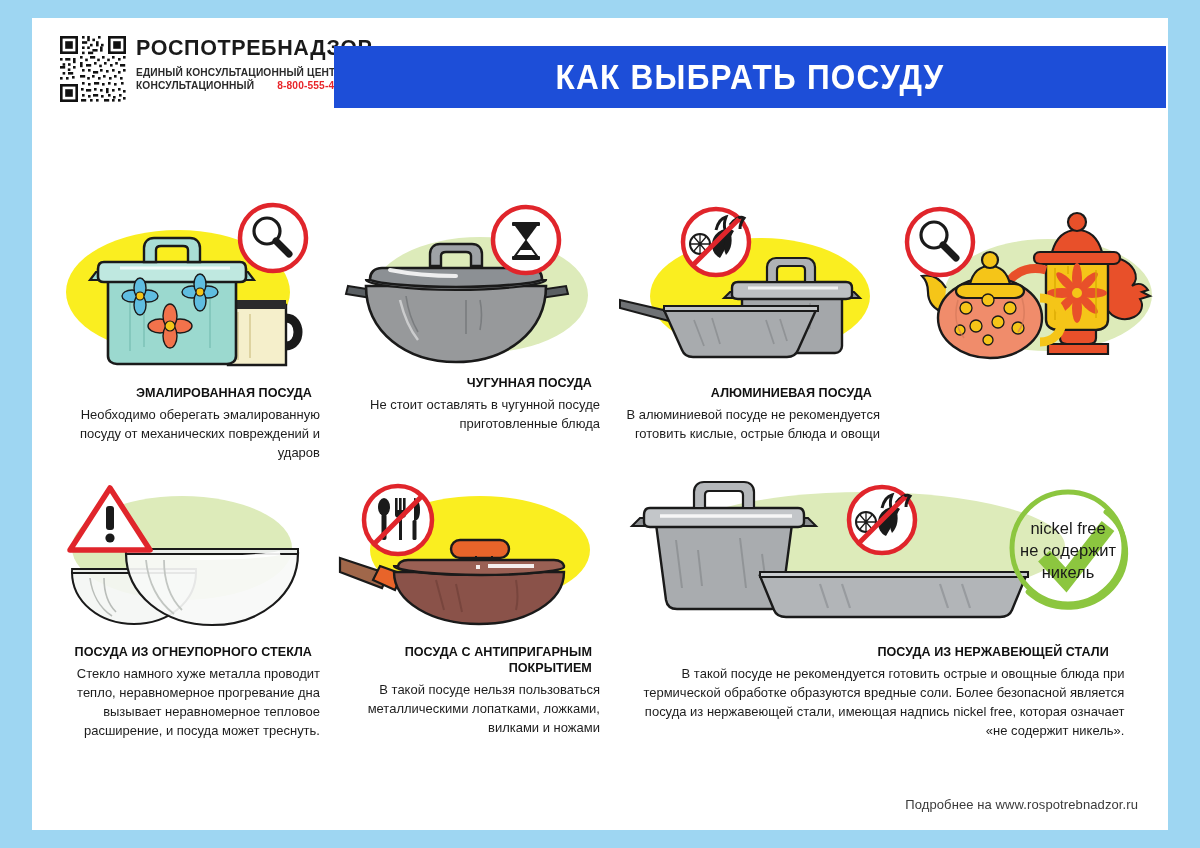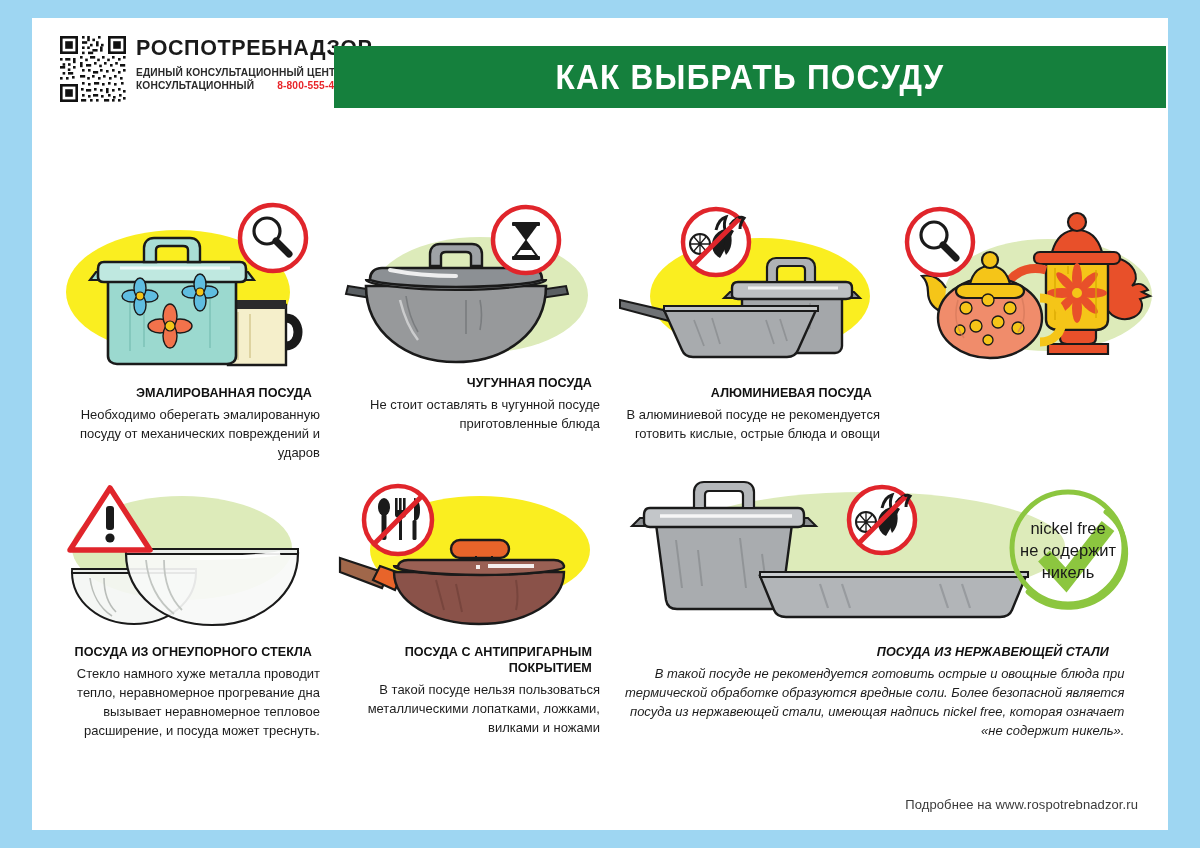--- a/index.html
+++ b/index.html
@@ -189,21 +189,21 @@
       <div class="brand-text">
         <div class="brand-title">РОСПОТРЕБНАДЗОР</div>
         <div class="brand-sub">
           <span>ЕДИНЫЙ КОНСУЛЬТАЦИОННЫЙ ЦЕНТР</span><br>
           <span>КОНСУЛЬТАЦИОННЫЙ</span>
           <span class="phone">8-800-555-49-43</span>
         </div>
       </div>
     </div>
 
-    <div class="banner" style="background: #15803d;">
+    <div class="banner" style="background: #1d4ed8;">
       <div class="banner-title">КАК ВЫБРАТЬ ПОСУДУ</div>
     </div>
   </div>
 
 
   <div class="row row1">
 
     <div class="cell" style="left:28px; top:0; width:268px;">
       <svg class="art" viewBox="0 0 268 175">
         <ellipse cx="118" cy="92" rx="112" ry="62" fill="#FAEE20"></ellipse>
@@ -493,21 +493,21 @@
 
         <g>
           <circle cx="448" cy="68" r="56" fill="none" stroke="#8CC63F" stroke-width="5"></circle>
           <path d="M408 112c24 22 62 20 84-4 20-22 18-58-6-76" fill="none" stroke="#8CC63F" stroke-width="5" stroke-linecap="round"></path>
           <path d="M424 76l22 24 42-54" fill="none" stroke="#8CC63F" stroke-width="16" stroke-linecap="butt" stroke-linejoin="miter"></path>
           <text x="448" y="54" text-anchor="middle" font-family="Liberation Sans, sans-serif" font-size="16.5" fill="#1a1a1a">nickel free</text>
           <text x="448" y="76" text-anchor="middle" font-family="Liberation Sans, sans-serif" font-size="16.5" fill="#1a1a1a">не содержит</text>
           <text x="448" y="98" text-anchor="middle" font-family="Liberation Sans, sans-serif" font-size="16.5" fill="#1a1a1a">никель</text>
         </g>
       </svg>
-      <div style="margin-top:14px; width:520px;font-style:italic;">
+      <div style="margin-top:14px; width:520px;">
         <div class="cap-title">ПОСУДА ИЗ НЕРЖАВЕЮЩЕЙ СТАЛИ</div>
         <div class="cap-body">В такой посуде не рекомендуется готовить острые и овощные блюда при термической обработке образуются вредные соли. Более безопасной является посуда из нержавеющей стали, имеющая надпись nickel free, которая означает «не содержит никель».</div>
       </div>
     </div>
   </div>
 
   <div class="footer">Подробнее на www.rospotrebnadzor.ru</div>
 </div>
 
 </body></html>

